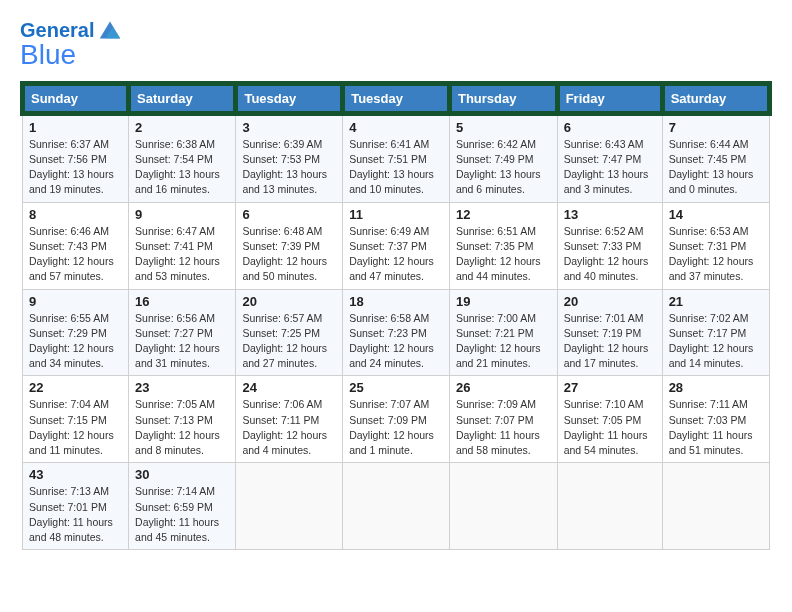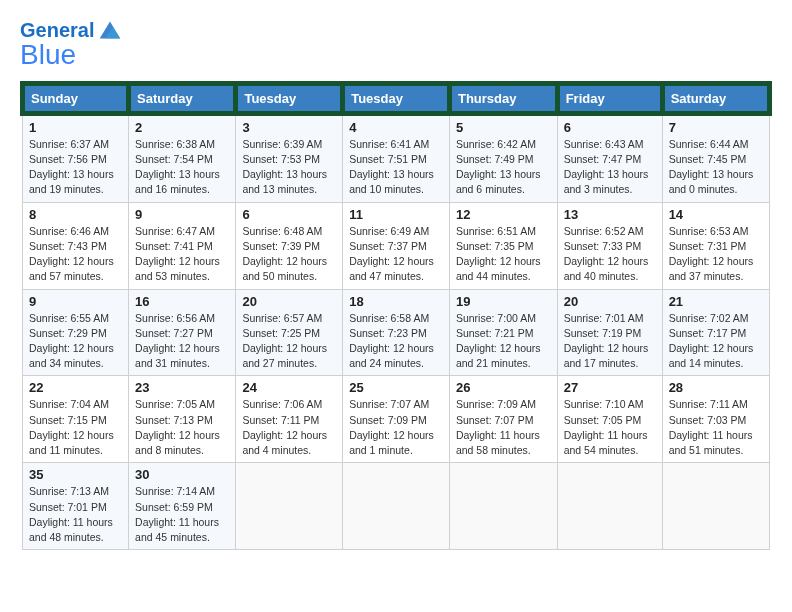--- a/index.html
+++ b/index.html
@@ -248,21 +248,21 @@
             <span class="day-num">27</span>
             <div class="day-info">Sunrise: 7:10 AM<br>Sunset: 7:05 PM<br>Daylight: 11 hours and 54 minutes.</div>
           </td>
           <td>
             <span class="day-num">28</span>
             <div class="day-info">Sunrise: 7:11 AM<br>Sunset: 7:03 PM<br>Daylight: 11 hours and 51 minutes.</div>
           </td>
         </tr>
         <tr>
           <td>
-            <span class="day-num">35</span>
+            <span class="day-num">43</span>
             <div class="day-info">Sunrise: 7:13 AM<br>Sunset: 7:01 PM<br>Daylight: 11 hours and 48 minutes.</div>
           </td>
           <td>
             <span class="day-num">30</span>
             <div class="day-info">Sunrise: 7:14 AM<br>Sunset: 6:59 PM<br>Daylight: 11 hours and 45 minutes.</div>
           </td>
           <td class="empty"></td>
           <td class="empty"></td>
           <td class="empty"></td>
           <td class="empty"></td>

